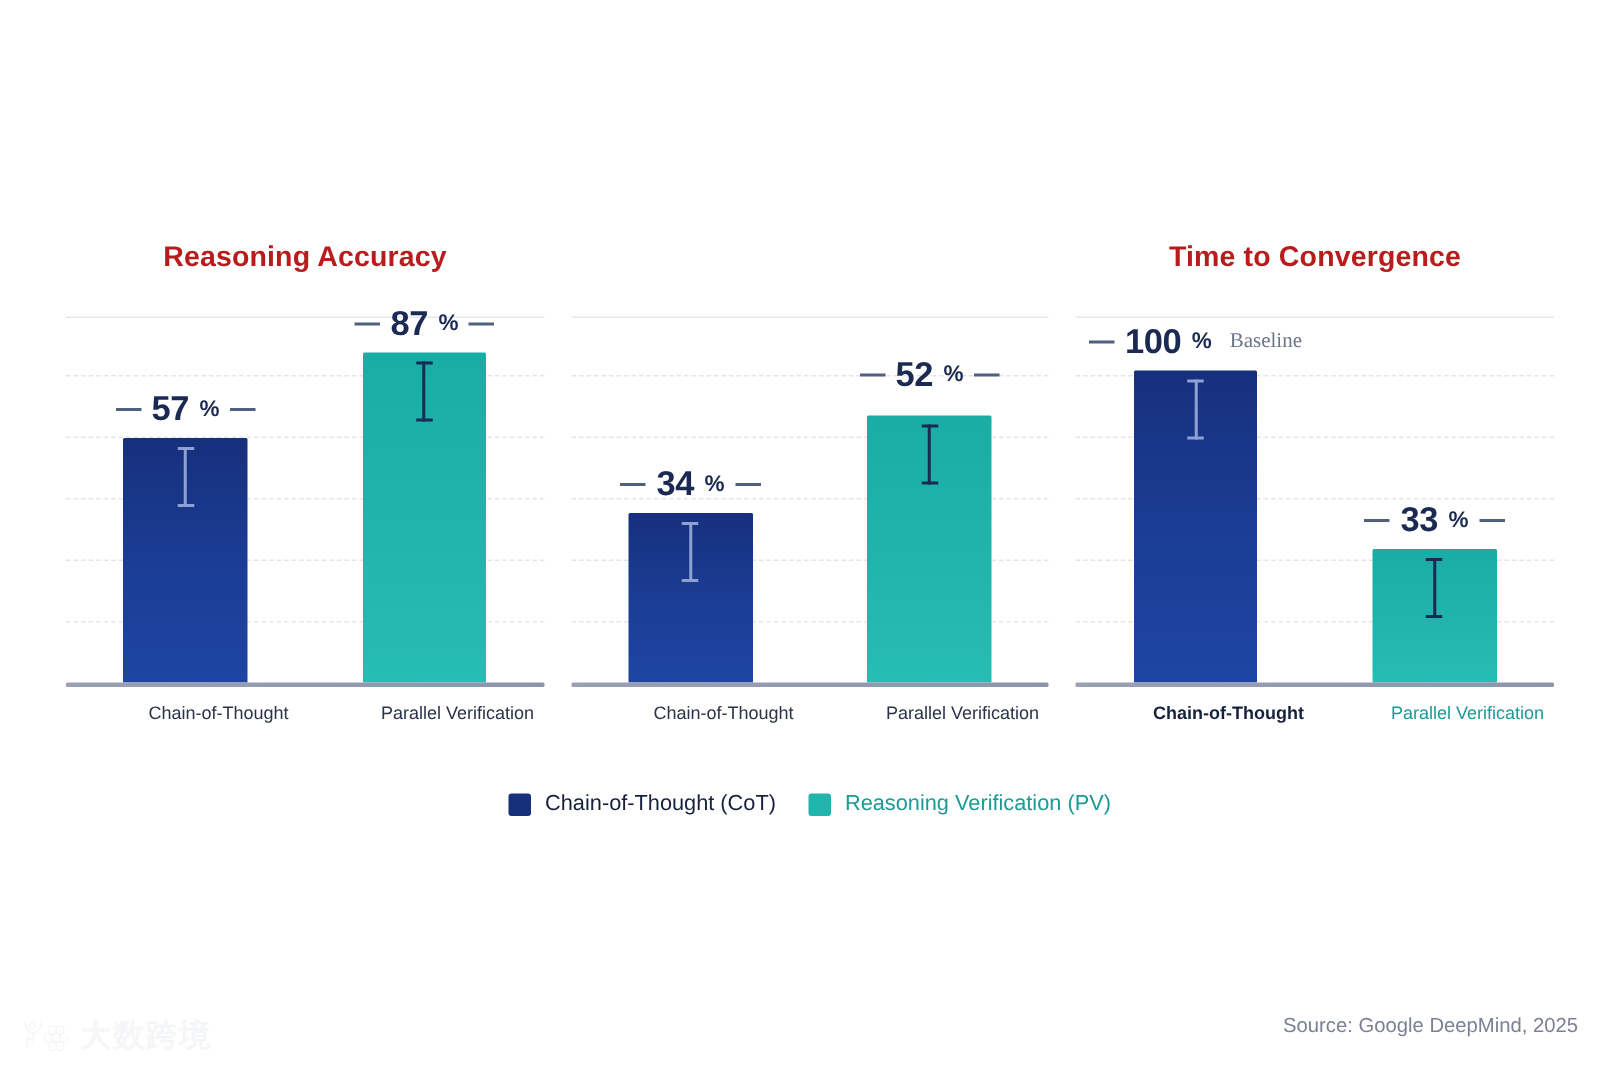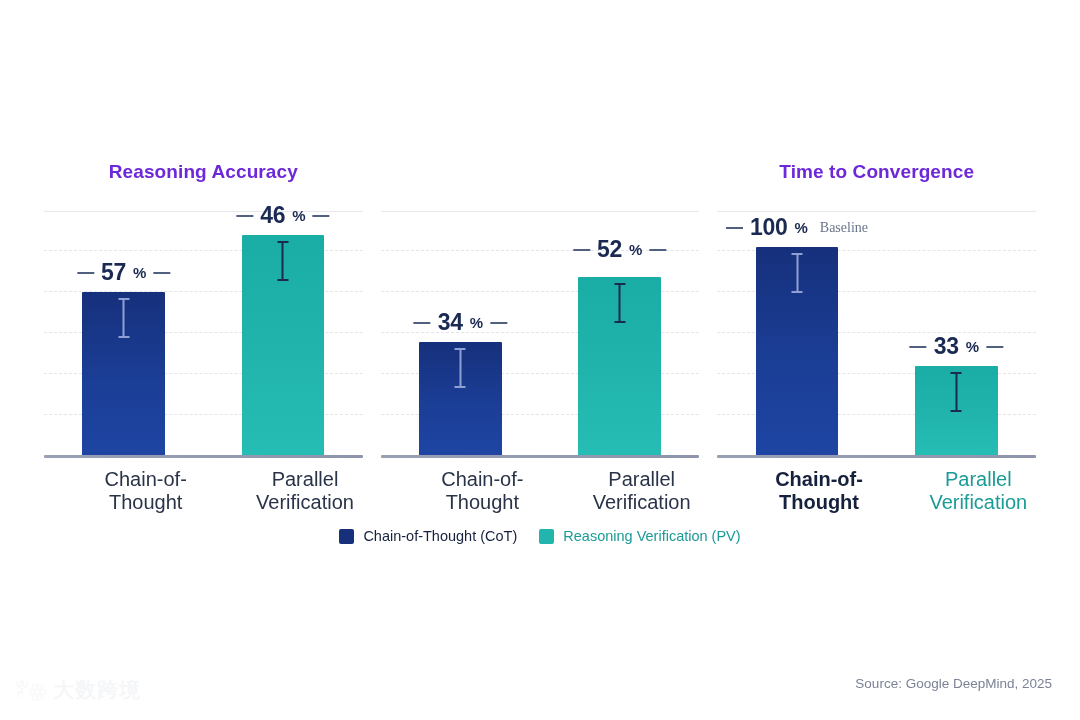--- a/index.html
+++ b/index.html
@@ -15,21 +15,21 @@
             display: flex; }
   .panel { position: relative; flex: 1 1 0; padding: 0 0 0 0; }
   .panel.p1 { margin-left: 44px; margin-right: 8px; }
   .panel.p2 { margin-left: 10px; margin-right: 8px; }
   .panel.p3 { margin-left: 10px; margin-right: 44px; }
 
   .panel-title {
     text-align: center;
     font-size: 19px;
     font-weight: bold;
-    color: #6d28d9;
+    color: #b91c1c;
     letter-spacing: 0.1px;
     height: 44px;
     line-height: 44px;
   }
   .top-rule {
     position: absolute; left: 0; right: 0; top: 61px;
     height: 1px; background: #e6e8ee;
   }
 
   .plot {
@@ -103,21 +103,21 @@
     font-size: 14px; font-weight: normal; color: #6b7489; margin-left: 5px; font-family: Liberation Serif, serif;
   }
 
   .xlabels {
     position: absolute; left: 0; right: 0; top: 318px;
     display: flex; justify-content: space-around;
   }
   .xlabel {
     width: 38%;
     text-align: center;
-    font-size: 20px;
+    font-size: 12px;
     color: #2a3348;
     margin-left: 44px;
   }
   .xlabel.emph { font-weight: bold; color: #16213d; }
   .xlabel.teal { color: #1a9b96; }
 
   .legend {
     position: absolute; left: 0; right: 0; top: 528px;
     display: flex; justify-content: center; align-items: center; gap: 22px;
   }
@@ -183,21 +183,21 @@
               <div class="errbar light">
                 <span class="cap top"></span>
                 <span class="stem"></span>
                 <span class="cap bot"></span>
               </div>
             </div>
           </div>
           <div class="bar-slot">
             <div class="value-label" style="bottom:226px">
               <span class="dash"></span>
-              <span class="num">46</span>
+              <span class="num">87</span>
               <span class="pct">%</span>
               <span class="dash"></span>
             </div>
             <div class="bar teal" style="height:220px">
               <div class="errbar dark">
                 <span class="cap top"></span>
                 <span class="stem"></span>
                 <span class="cap bot"></span>
               </div>
             </div>

